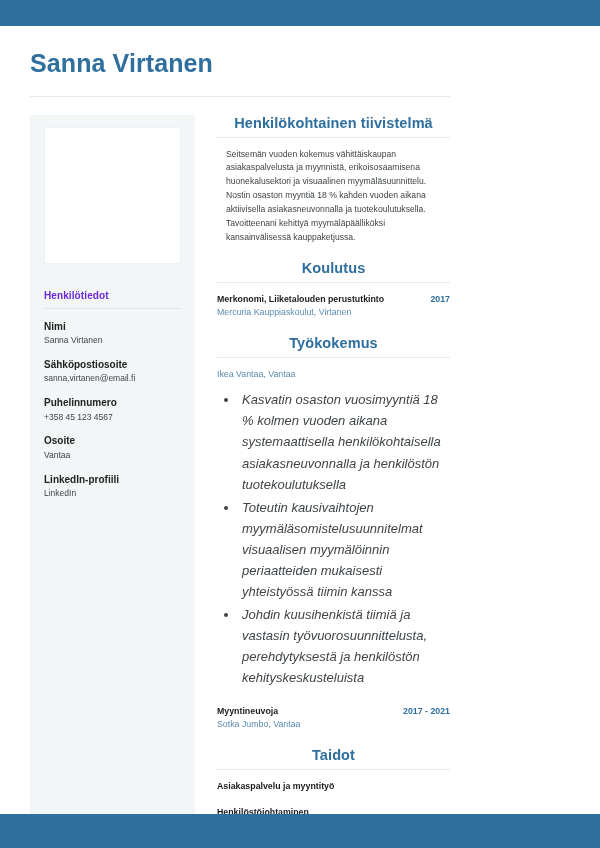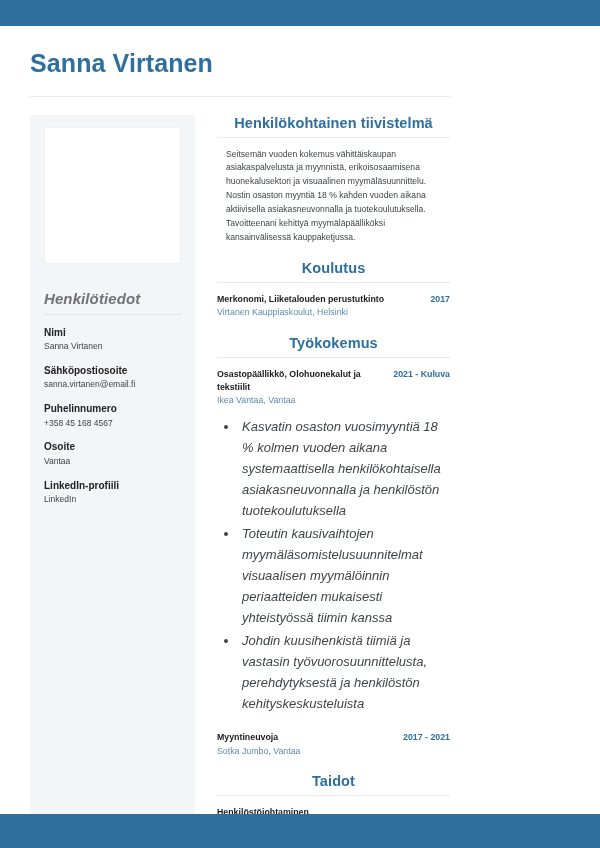--- a/index.html
+++ b/index.html
@@ -75,26 +75,25 @@
   }
   .photo-frame {
     width: 137px;
     height: 137px;
     background: #ffffff;
     border: 1px solid #eef2f3;
     box-sizing: border-box;
     margin: 0 auto 26px auto;
   }
   .side-heading {
-    font-size: 15px;
-    font-weight: bold;
-    color: #737373;
+    font-size: 10px;
+    font-weight: bold;
+    color: #6d28d9;
     margin: 0 0 7px 0;
     letter-spacing: 0.1px;
-    font-style: italic;
   }
   .side-rule {
     height: 1px;
     background: #dfe6e9;
     margin-bottom: 11px;
   }
   .contact-item {
     margin-bottom: 11px;
   }
   .contact-label {
@@ -241,21 +240,21 @@
           <div class="contact-value">Sanna Virtanen</div>
         </div>
 
         <div class="contact-item">
           <div class="contact-label">Sähköpostiosoite</div>
           <div class="contact-value">sanna.virtanen@email.fi</div>
         </div>
 
         <div class="contact-item">
           <div class="contact-label">Puhelinnumero</div>
-          <div class="contact-value">+358 45 168 4567</div>
+          <div class="contact-value">+358 45 123 4567</div>
         </div>
 
         <div class="contact-item">
           <div class="contact-label">Osoite</div>
           <div class="contact-value">Vantaa</div>
         </div>
 
         <div class="contact-item">
           <div class="contact-label">LinkedIn-profiili</div>
           <div class="contact-value">LinkedIn</div>
@@ -272,33 +271,29 @@
 
         <section class="section">
           <h2 class="section-heading">Koulutus</h2>
           <div class="section-rule"></div>
 
           <div class="entry">
             <div class="entry-head">
               <div class="entry-title">Merkonomi, Liiketalouden perustutkinto</div>
               <div class="entry-date">2017</div>
             </div>
-            <div class="entry-sub">Virtanen Kauppiaskoulut, Helsinki</div>
+            <div class="entry-sub">Mercuria Kauppiaskoulut, Virtanen</div>
           </div>
         </section>
 
         <section class="section">
           <h2 class="section-heading">Työkokemus</h2>
           <div class="section-rule"></div>
 
           <div class="entry">
-            <div class="entry-head">
-              <div class="entry-title">Osastopäällikkö, Olohuonekalut ja tekstiilit</div>
-              <div class="entry-date">2021 - Kuluva</div>
-            </div>
             <div class="entry-sub">Ikea Vantaa, Vantaa</div>
             <ul class="bullets">
               <li>Kasvatin osaston vuosimyyntiä 18 % kolmen vuoden aikana systemaattisella henkilökohtaisella asiakasneuvonnalla ja henkilöstön tuotekoulutuksella</li>
               <li>Toteutin kausivaihtojen myymäläsomistelusuunnitelmat visuaalisen myymälöinnin periaatteiden mukaisesti yhteistyössä tiimin kanssa</li>
               <li>Johdin kuusihenkistä tiimiä ja vastasin työvuorosuunnittelusta, perehdytyksestä ja henkilöstön kehityskeskusteluista</li>
             </ul>
           </div>
 
           <div class="entry-spacer"></div>
 
@@ -307,22 +302,22 @@
               <div class="entry-title">Myyntineuvoja</div>
               <div class="entry-date">2017 - 2021</div>
             </div>
             <div class="entry-sub">Sotka Jumbo, Vantaa</div>
           </div>
         </section>
 
         <section class="section">
           <h2 class="section-heading">Taidot</h2>
           <div class="section-rule"></div>
+          <div class="skill-row">Asiakaspalvelu ja myyntityö</div>
           <div class="skill-row">Henkilöstöjohtaminen</div>
-          <div class="skill-row">Asiakaspalvelu ja myyntityö</div>
         </section>
 
         <section class="section">
           <h2 class="section-heading">Kielet</h2>
           <div class="section-rule"></div>
           <div class="lang-row">
             <div class="lang-name">Ruotsi</div>
             <div class="dots">
                 <span class="dot on"></span>
                 <span class="dot on"></span>

